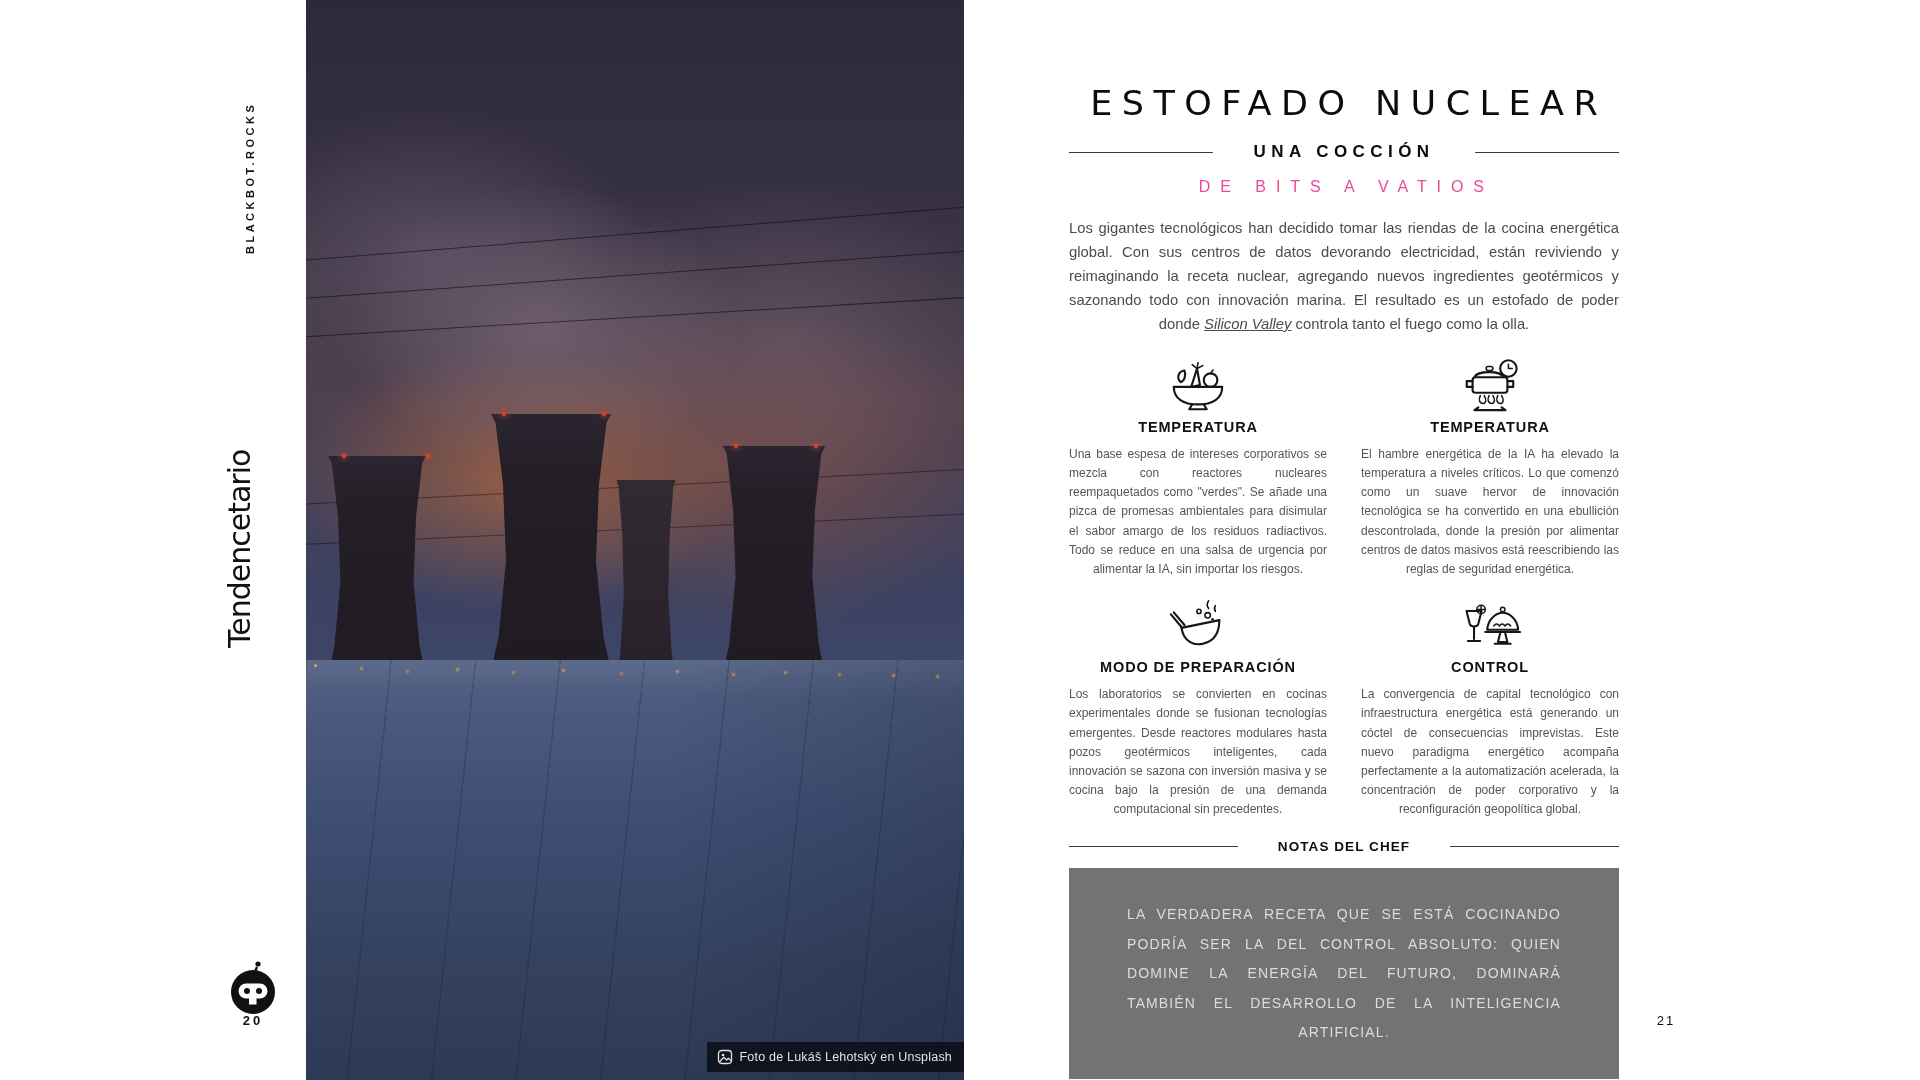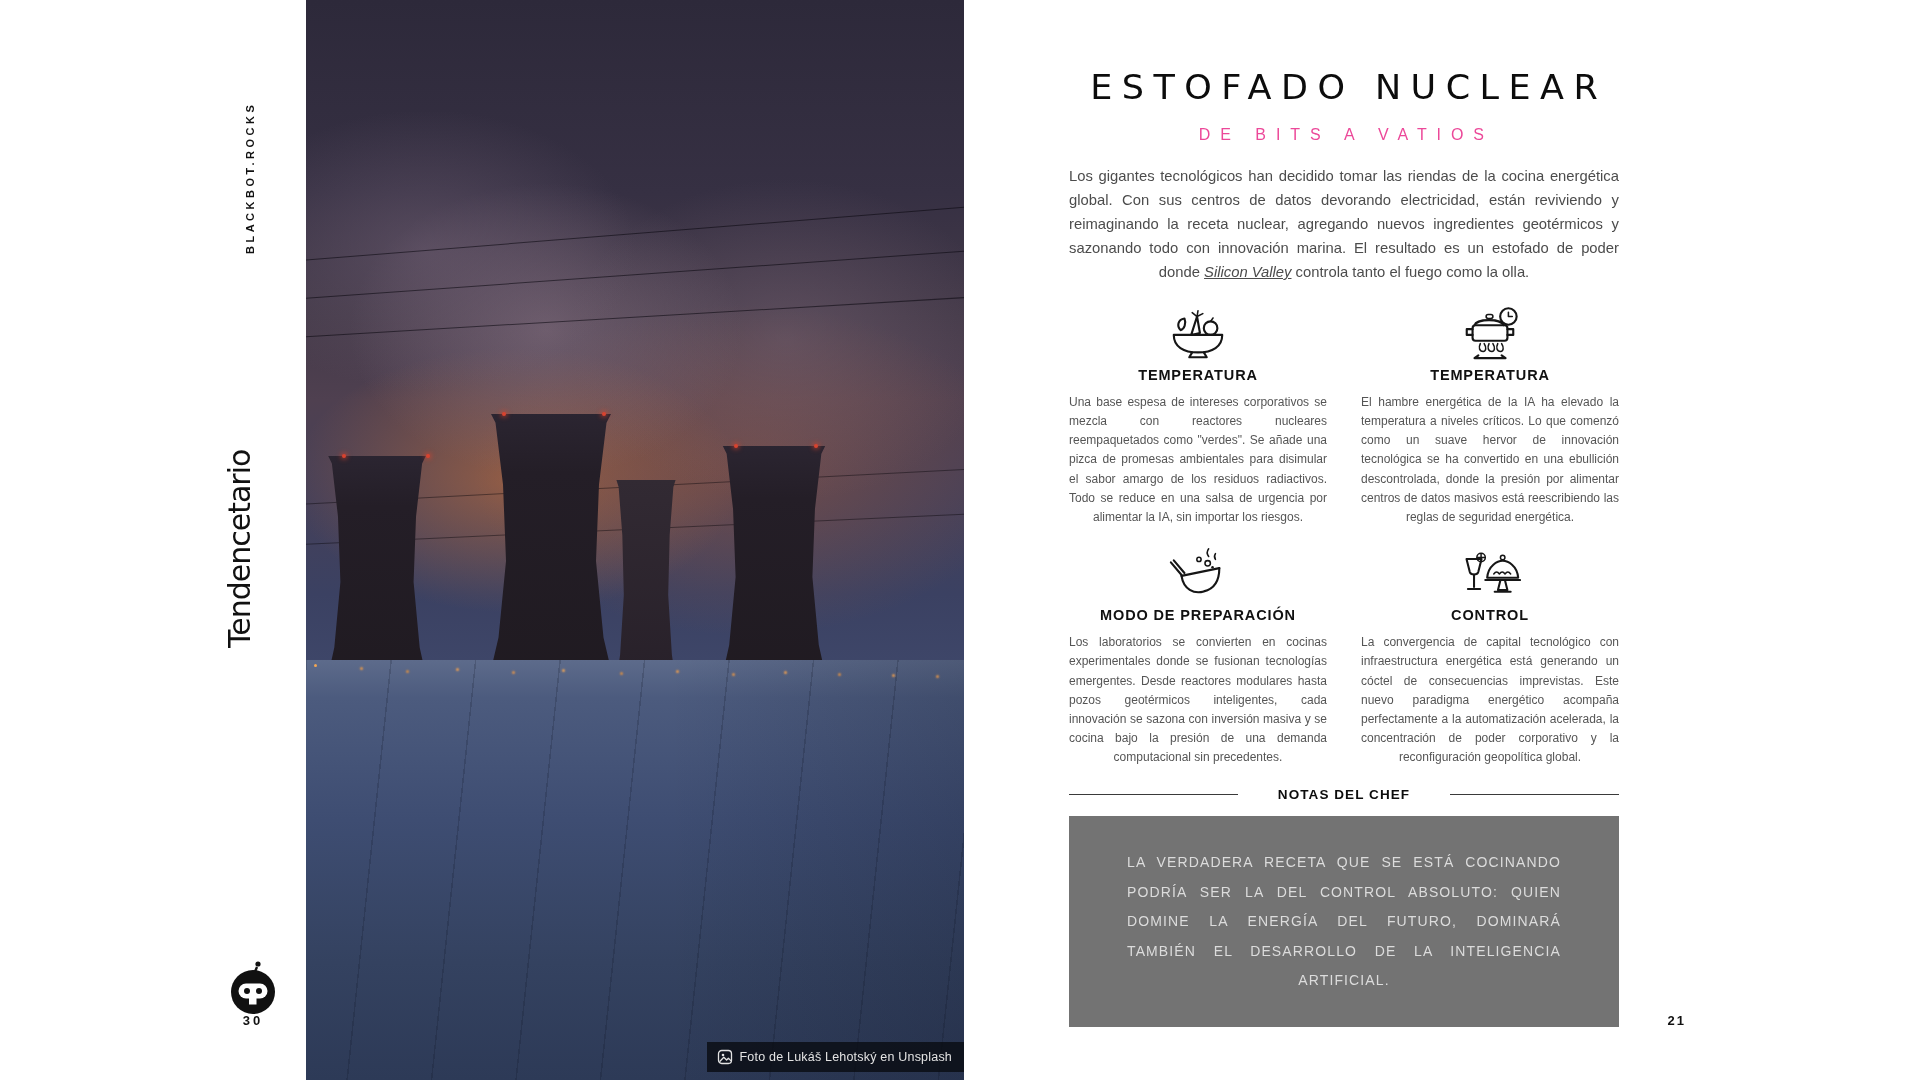--- a/index.html
+++ b/index.html
@@ -22,22 +22,22 @@
     position:absolute; left:222px; top:438px; height:210px;
     font-size:30px; font-weight:normal; letter-spacing:-1px; color:#111;
     font-family:"DejaVu Sans", sans-serif;
   }
   .robot { position:absolute; left:227px; top:956px; width:52px; height:60px; }
   .page-num-left {
     position:absolute; left:230px; top:1013px; width:46px; text-align:center;
     font-size:13px; font-weight:bold; letter-spacing:3px; color:#111;
   }
   .page-num-right {
-    position:absolute; left:1646px; top:1013px; width:40px; text-align:right;
-    font-size:13px; font-weight:bold; letter-spacing:2px; color:#111;
+    position:absolute; left:1646px; top:1013px; width:40px; text-align:center;
+    font-size:13px; font-weight:normal; letter-spacing:2px; color:#111;
   }
 
   
   .photo {
     position:absolute; left:306px; top:0; width:658px; height:1080px;
     overflow:hidden; background:#2e2a3b;
   }
   .sky {
     position:absolute; left:0; top:0; width:100%; height:690px;
     background:
@@ -84,21 +84,21 @@
 
   .credit-badge {
     position:absolute; right:0; bottom:8px; height:30px;
     display:flex; align-items:center; gap:7px; padding:0 12px 0 10px;
     background:rgba(8,10,15,0.78); color:#e3e3e3; font-size:12.5px;
     letter-spacing:0.2px; cursor:pointer;
   }
   .credit-badge svg { display:block; }
 
   
-  .article { position:absolute; left:1069px; top:68px; width:550px; }
+  .article { position:absolute; left:1069px; top:84px; width:550px; }
   .article h1 {
     text-align:center; font-size:35px; font-weight:normal;
     letter-spacing:0.27em; white-space:nowrap; color:#0c0c0c;
     font-family:"DejaVu Sans", sans-serif; transform:scaleY(0.95);
     margin-bottom:18px; margin-left:0.27em;
   }
   .rule-row { display:flex; align-items:center; gap:40px; }
   .rule-row .rule { flex:1; height:1px; background:#3a3a3a; }
   .subtitle { font-size:17px; font-weight:bold; letter-spacing:0.32em; color:#0c0c0c; white-space:nowrap; }
   .subtitle-row { margin-bottom:16px; }
@@ -144,21 +144,21 @@
 
   <svg class="robot" viewBox="0 0 52 60">
     <line x1="30" y1="11" x2="27" y2="18" stroke="#111" stroke-width="2.4"></line>
     <circle cx="31" cy="8" r="2.6" fill="#111"></circle>
     <circle cx="26" cy="36" r="22" fill="#111"></circle>
     <rect x="11.5" y="27.5" width="29" height="15" rx="7.5" fill="#fff"></rect>
     <circle cx="20" cy="35" r="3" fill="#111"></circle>
     <circle cx="32" cy="35" r="3" fill="#111"></circle>
     <rect x="22" y="42" width="7.5" height="6.5" fill="#fff"></rect>
   </svg>
-  <div class="page-num-left">30</div>
+  <div class="page-num-left">20</div>
 
   <div class="photo">
     <div class="sky"></div>
     <div class="wire w1"></div>
     <div class="wire w2"></div>
     <div class="wire w3"></div>
     <div class="wire w4"></div>
     <div class="wire w5"></div>
     <div class="tower t1"></div>
     <div class="tower t2"></div>
@@ -179,20 +179,25 @@
         <circle cx="6" cy="6" r="1.3" fill="#e3e3e3"></circle>
         <path d="M3 12.2 L6.8 8.2 L9.6 11 L11.4 9.2 L13.6 11.4" fill="none" stroke="#e3e3e3" stroke-width="1.3" stroke-linecap="round" stroke-linejoin="round"></path>
       </svg>
       <span>Foto de Lukáš Lehotský en Unsplash</span>
     </div>
   </div>
 
   <div class="article">
     <h1>ESTOFADO NUCLEAR</h1>
 
+    <div class="rule-row subtitle-row">
+      <div class="rule"></div>
+      <div class="subtitle">UNA COCCIÓN</div>
+      <div class="rule"></div>
+    </div>
 
     <div class="tagline">DE BITS A VATIOS</div>
 
     <p class="intro"><span>Los gigantes tecnológicos han decidido tomar las riendas de la cocina energética global. Con sus centros de datos devorando electricidad, están reviviendo y reimaginando la receta nuclear, agregando nuevos ingredientes geotérmicos y sazonando todo con innovación marina. El resultado es un estofado de poder donde </span><span class="it">Silicon Valley</span><span> controla tanto el fuego como la olla.</span></p>
 
     <div class="grid">
 
       <div class="cell">
         <div class="icon">
           <svg width="62" height="56" viewBox="0 0 64 56">

